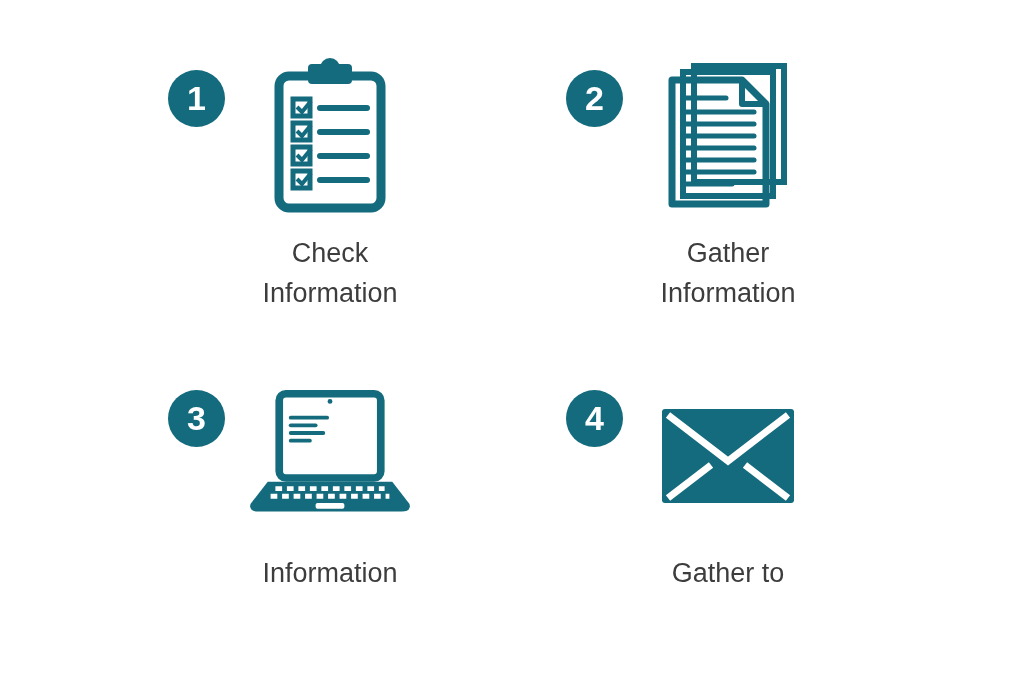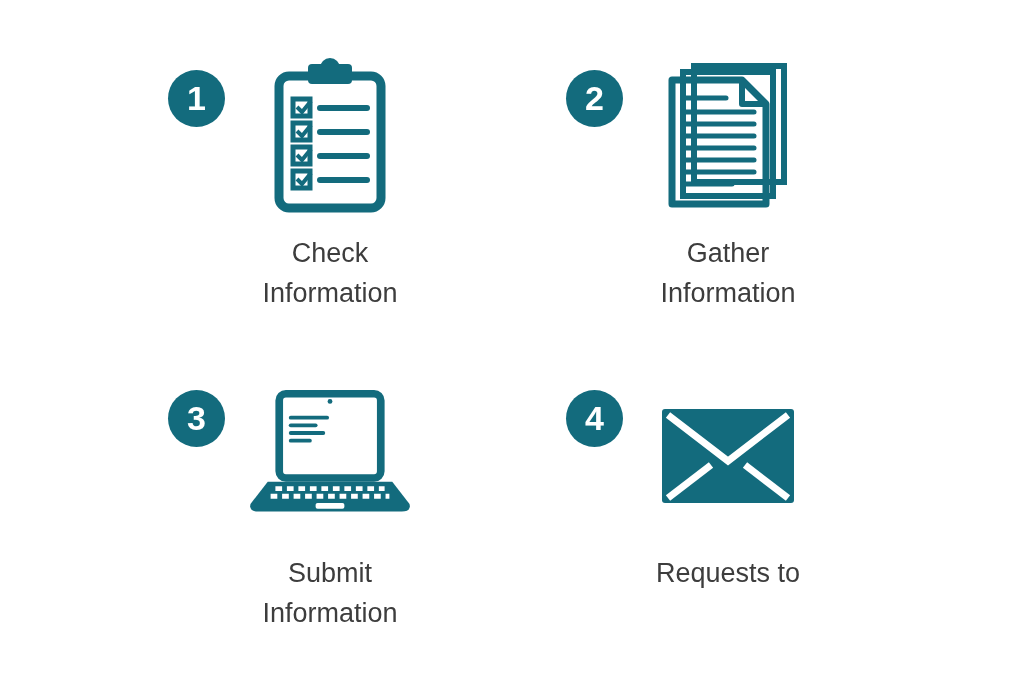--- a/index.html
+++ b/index.html
@@ -122,35 +122,34 @@
         <line class="ic-stroke" x1="54" y1="38" x2="80" y2="38" stroke-width="4" stroke-linecap="round"></line>
         <line class="ic-stroke" x1="54" y1="46" x2="88" y2="46" stroke-width="4" stroke-linecap="round"></line>
         <line class="ic-stroke" x1="54" y1="54" x2="74" y2="54" stroke-width="4" stroke-linecap="round"></line>
         <path class="ic-fill" d="M30 97 H160 L178 120 Q180 128 170 128 H20 Q10 128 12 120 Z"></path>
         <line class="ic-wstroke" x1="38" y1="104" x2="152" y2="104" stroke-width="5" stroke-dasharray="7 5"></line>
         <line class="ic-wstroke" x1="33" y1="112" x2="157" y2="112" stroke-width="5" stroke-dasharray="7 5"></line>
         <rect class="ic-white" x="80" y="119" width="30" height="6" rx="2"></rect>
       </svg>
     </div>
     <div class="label">
-      <span>Submit</span>
       <span>Information</span>
     </div>
   </div>
 
   <div class="step step-4">
     <div class="badge">
       <span class="num">4</span>
     </div>
     <div class="icon-box">
       <svg width="134" height="96" viewBox="0 0 134 96">
         <rect class="ic-fill" x="1" y="1" width="132" height="94" rx="3"></rect>
         <polyline class="ic-wstroke" points="7,7 67,53 127,7" stroke-width="7"></polyline>
         <line class="ic-wstroke" x1="7" y1="90" x2="50" y2="57" stroke-width="7"></line>
         <line class="ic-wstroke" x1="127" y1="90" x2="84" y2="57" stroke-width="7"></line>
       </svg>
     </div>
     <div class="label">
-      <span>Requests to</span>
+      <span>Gather to</span>
     </div>
   </div>
 
 </div>
 
 </body></html>

